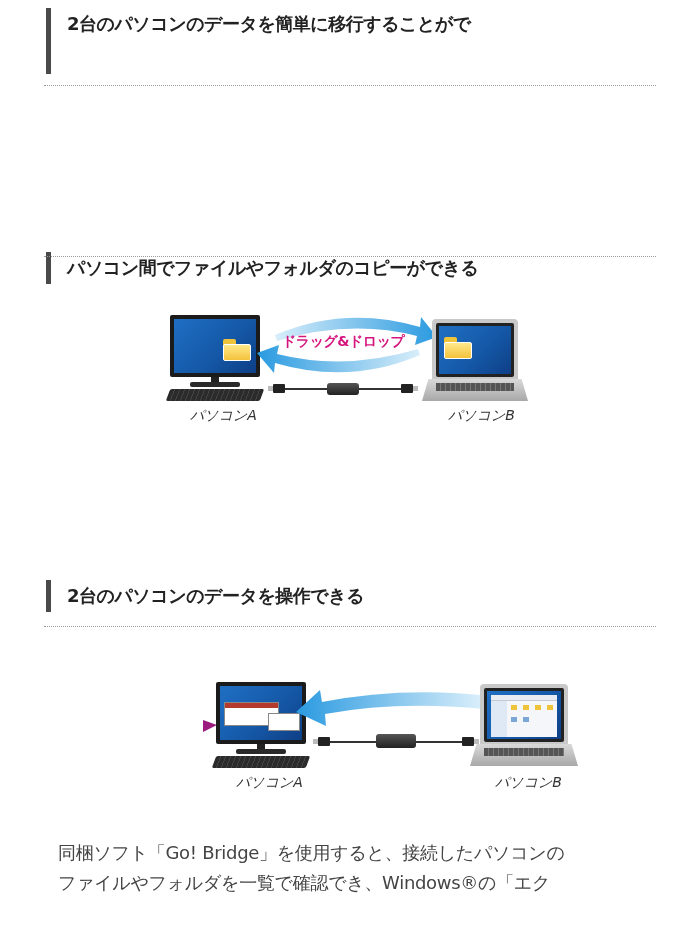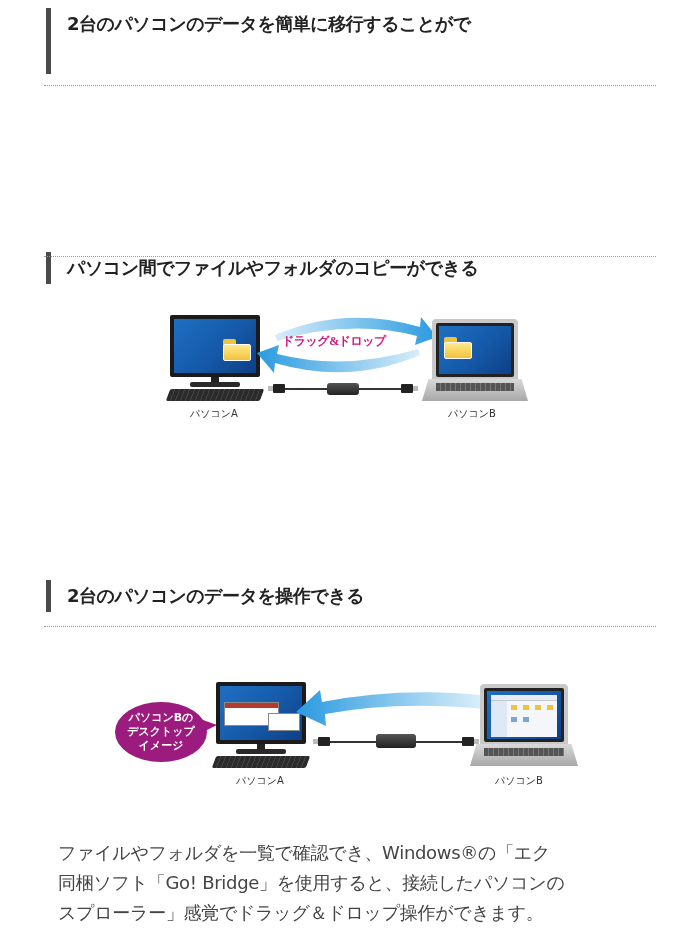--- a/index.html
+++ b/index.html
@@ -18,21 +18,21 @@
     position: absolute; left: 44px; width: 612px; height: 0;
     border-top: 1px dotted #9a9a9a;
   }
   .para {
     position: absolute; left: 58px; width: 600px;
     font-size: 18px; line-height: 30px; color: #444;
     letter-spacing: -0.3px;
   }
 
   .figure { position: absolute; }
-  .fig-label { position: absolute; font-size: 10px; color: #333; }
+  .fig-label { position: absolute; font-size: 14px; color: #333; font-style: italic; }
 
   
   .monitor-frame { position: absolute; background: #1b1b1b; border-radius: 2px; }
   .monitor-screen { position: absolute; background: linear-gradient(135deg, #1f6fc4 0%, #1559a8 55%, #0e3f86 100%); }
   .stand-neck { position: absolute; background: #222; }
   .stand-base { position: absolute; background: #2a2a2a; border-radius: 2px; }
   .keyboard { position: absolute; background: repeating-linear-gradient(90deg, #2b2b2b 0 4px, #444 4px 5px); border-radius: 2px; transform: skewX(-20deg); }
 
   
   .laptop-lid { position: absolute; background: #c9c9c9; border-radius: 4px 4px 0 0; }
@@ -44,23 +44,22 @@
   .folder { position: absolute; }
   .folder .tab { position: absolute; left: 0; top: 0; width: 45%; height: 30%; background: #f0c43a; border-radius: 2px 2px 0 0; }
   .folder .body { position: absolute; left: 0; top: 22%; width: 100%; height: 78%; background: linear-gradient(#ffe98a, #f3c23b); border: 1px solid #fff; border-radius: 2px; }
 
   .cable-line { position: absolute; height: 2px; background: #333; }
   .usb-plug { position: absolute; background: #222; border-radius: 1px; }
   .usb-metal { position: absolute; background: #bbb; }
   .cable-box { position: absolute; background: linear-gradient(#555, #222); border-radius: 3px; }
 
   .arrow-label {
-    position: absolute; font-weight: bold; color: #d4157e; font-size: 12px; white-space: nowrap;
+    position: absolute; font-weight: bold; color: #d4157e; font-size: 14px; white-space: nowrap;
     letter-spacing: -0.5px;
-    font-family: Liberation Serif, serif;
   }
   .bubble {
     position: absolute; background: #9b1b7e; color: #fff; font-weight: bold;
     border-radius: 50%; text-align: center; font-size: 11px; line-height: 14px;
     display: flex; align-items: center; justify-content: center; flex-direction: column;
   }
   .bubble-tail { position: absolute; width: 0; height: 0; border-left: 14px solid #9b1b7e; border-top: 5px solid transparent; border-bottom: 7px solid transparent; }
   .window-mini { position: absolute; background: #fff; border: 1px solid #888; }
   .window-mini .bar { position: absolute; left: 0; top: 0; right: 0; height: 5px; background: #b43a2e; }
   .explorer { position: absolute; background: #f4f6fa; }
@@ -141,25 +140,20 @@
 <div class="para" style="top:464px;">
 </div>
 
 <div class="heading" style="top:580px; height:32px;">
   <div>2台のパソコンのデータを操作できる</div>
 </div>
 <div class="rule" style="top:626px;"></div>
 
 <div class="figure" style="left:110px; top:678px; width:470px; height:110px;">
 
-  <div class="bubble" style="left:5px; top:24px; width:92px; height:60px;">
-    <div>パソコンBの</div>
-    <div>デスクトップ</div>
-    <div>イメージ</div>
-  </div>
   <div class="bubble-tail" style="left:93px; top:42px;"></div>
 
   <div>
     <div class="monitor-frame" style="left:106px; top:4px; width:90px; height:62px;"></div>
     <div class="monitor-screen" style="left:110px; top:8px; width:82px; height:54px;"></div>
     <div class="window-mini" style="left:114px; top:24px; width:55px; height:24px;">
         <div class="bar"></div>
       </div>
     <div class="window-mini" style="left:158px; top:35px; width:32px; height:18px;"></div>
     <div class="stand-neck" style="left:147px; top:66px; width:8px; height:6px;"></div>
@@ -202,16 +196,15 @@
       <div class="ico" style="left:20px; top:22px; background:#7aa7d6;"></div>
       <div class="ico" style="left:32px; top:22px; background:#7aa7d6;"></div>
     </div>
     <div class="laptop-base" style="left:360px; top:66px; width:108px; height:22px;"></div>
     <div class="laptop-keys" style="left:374px; top:70px; width:80px; height:8px;"></div>
   </div>
   <div class="fig-label" style="left:385px; top:96px;">パソコンB</div>
 </div>
 
 <div class="para" style="top:838px;">
+  <div>同梱ソフト「Go! Bridge」を使用すると、接続したパソコンの</div>
   <div>ファイルやフォルダを一覧で確認でき、Windows®の「エク</div>
-  <div>同梱ソフト「Go! Bridge」を使用すると、接続したパソコンの</div>
-  <div>スプローラー」感覚でドラッグ＆ドロップ操作ができます。</div>
 </div>
 
 </body></html>

